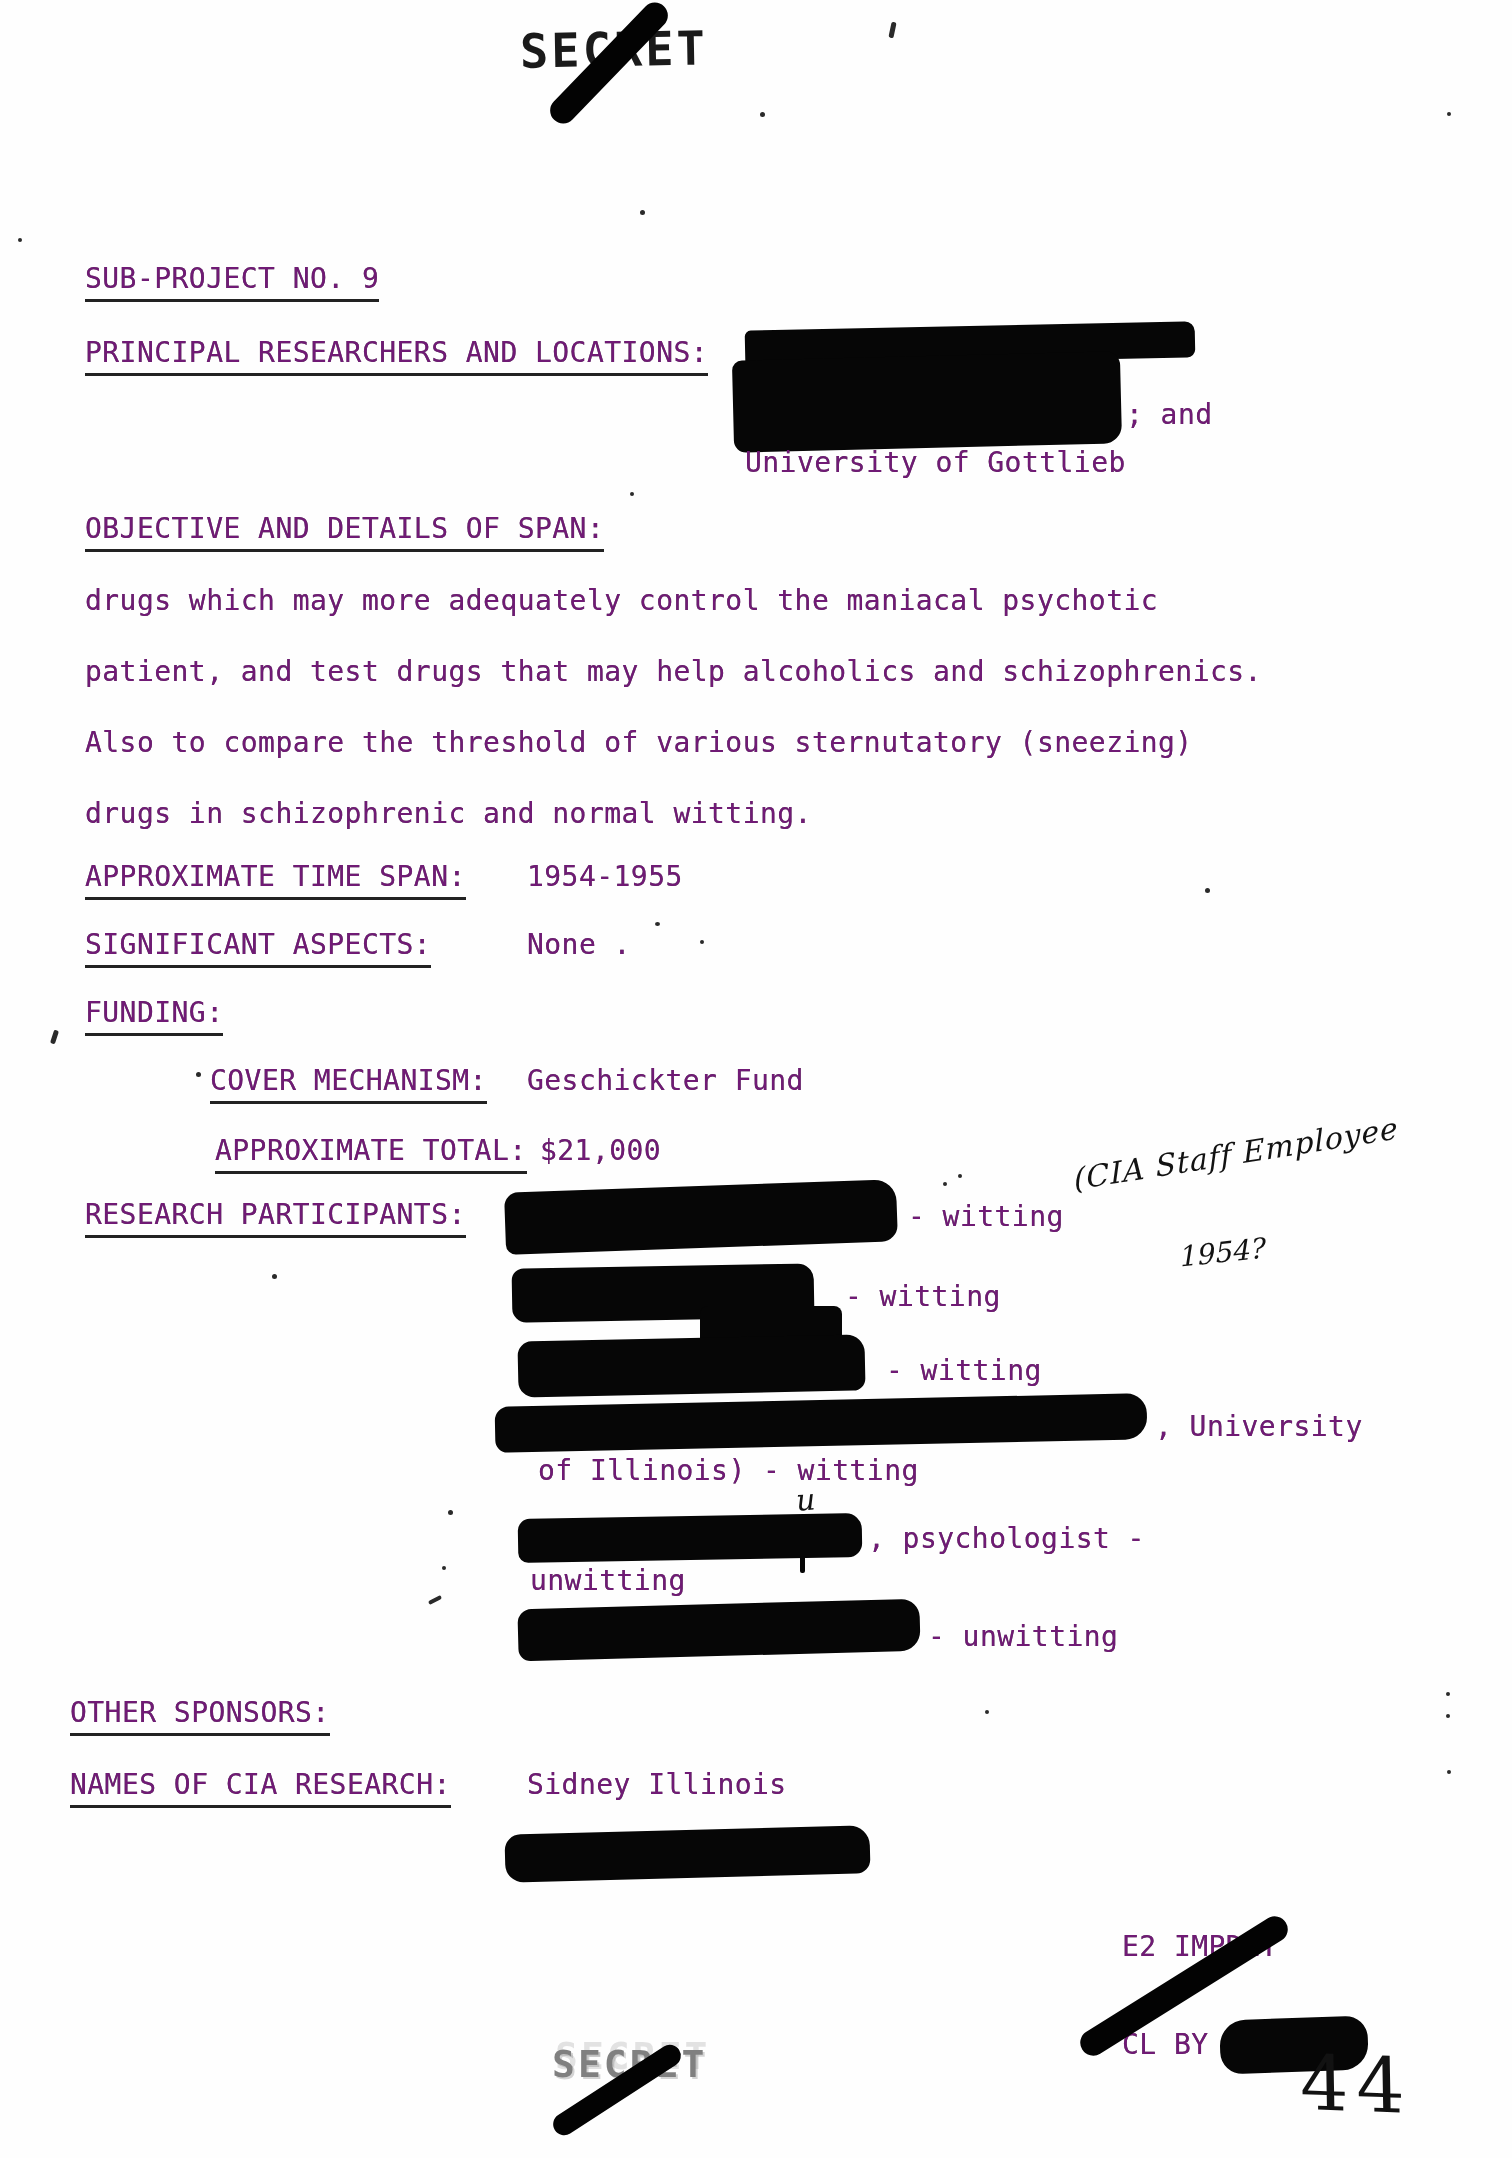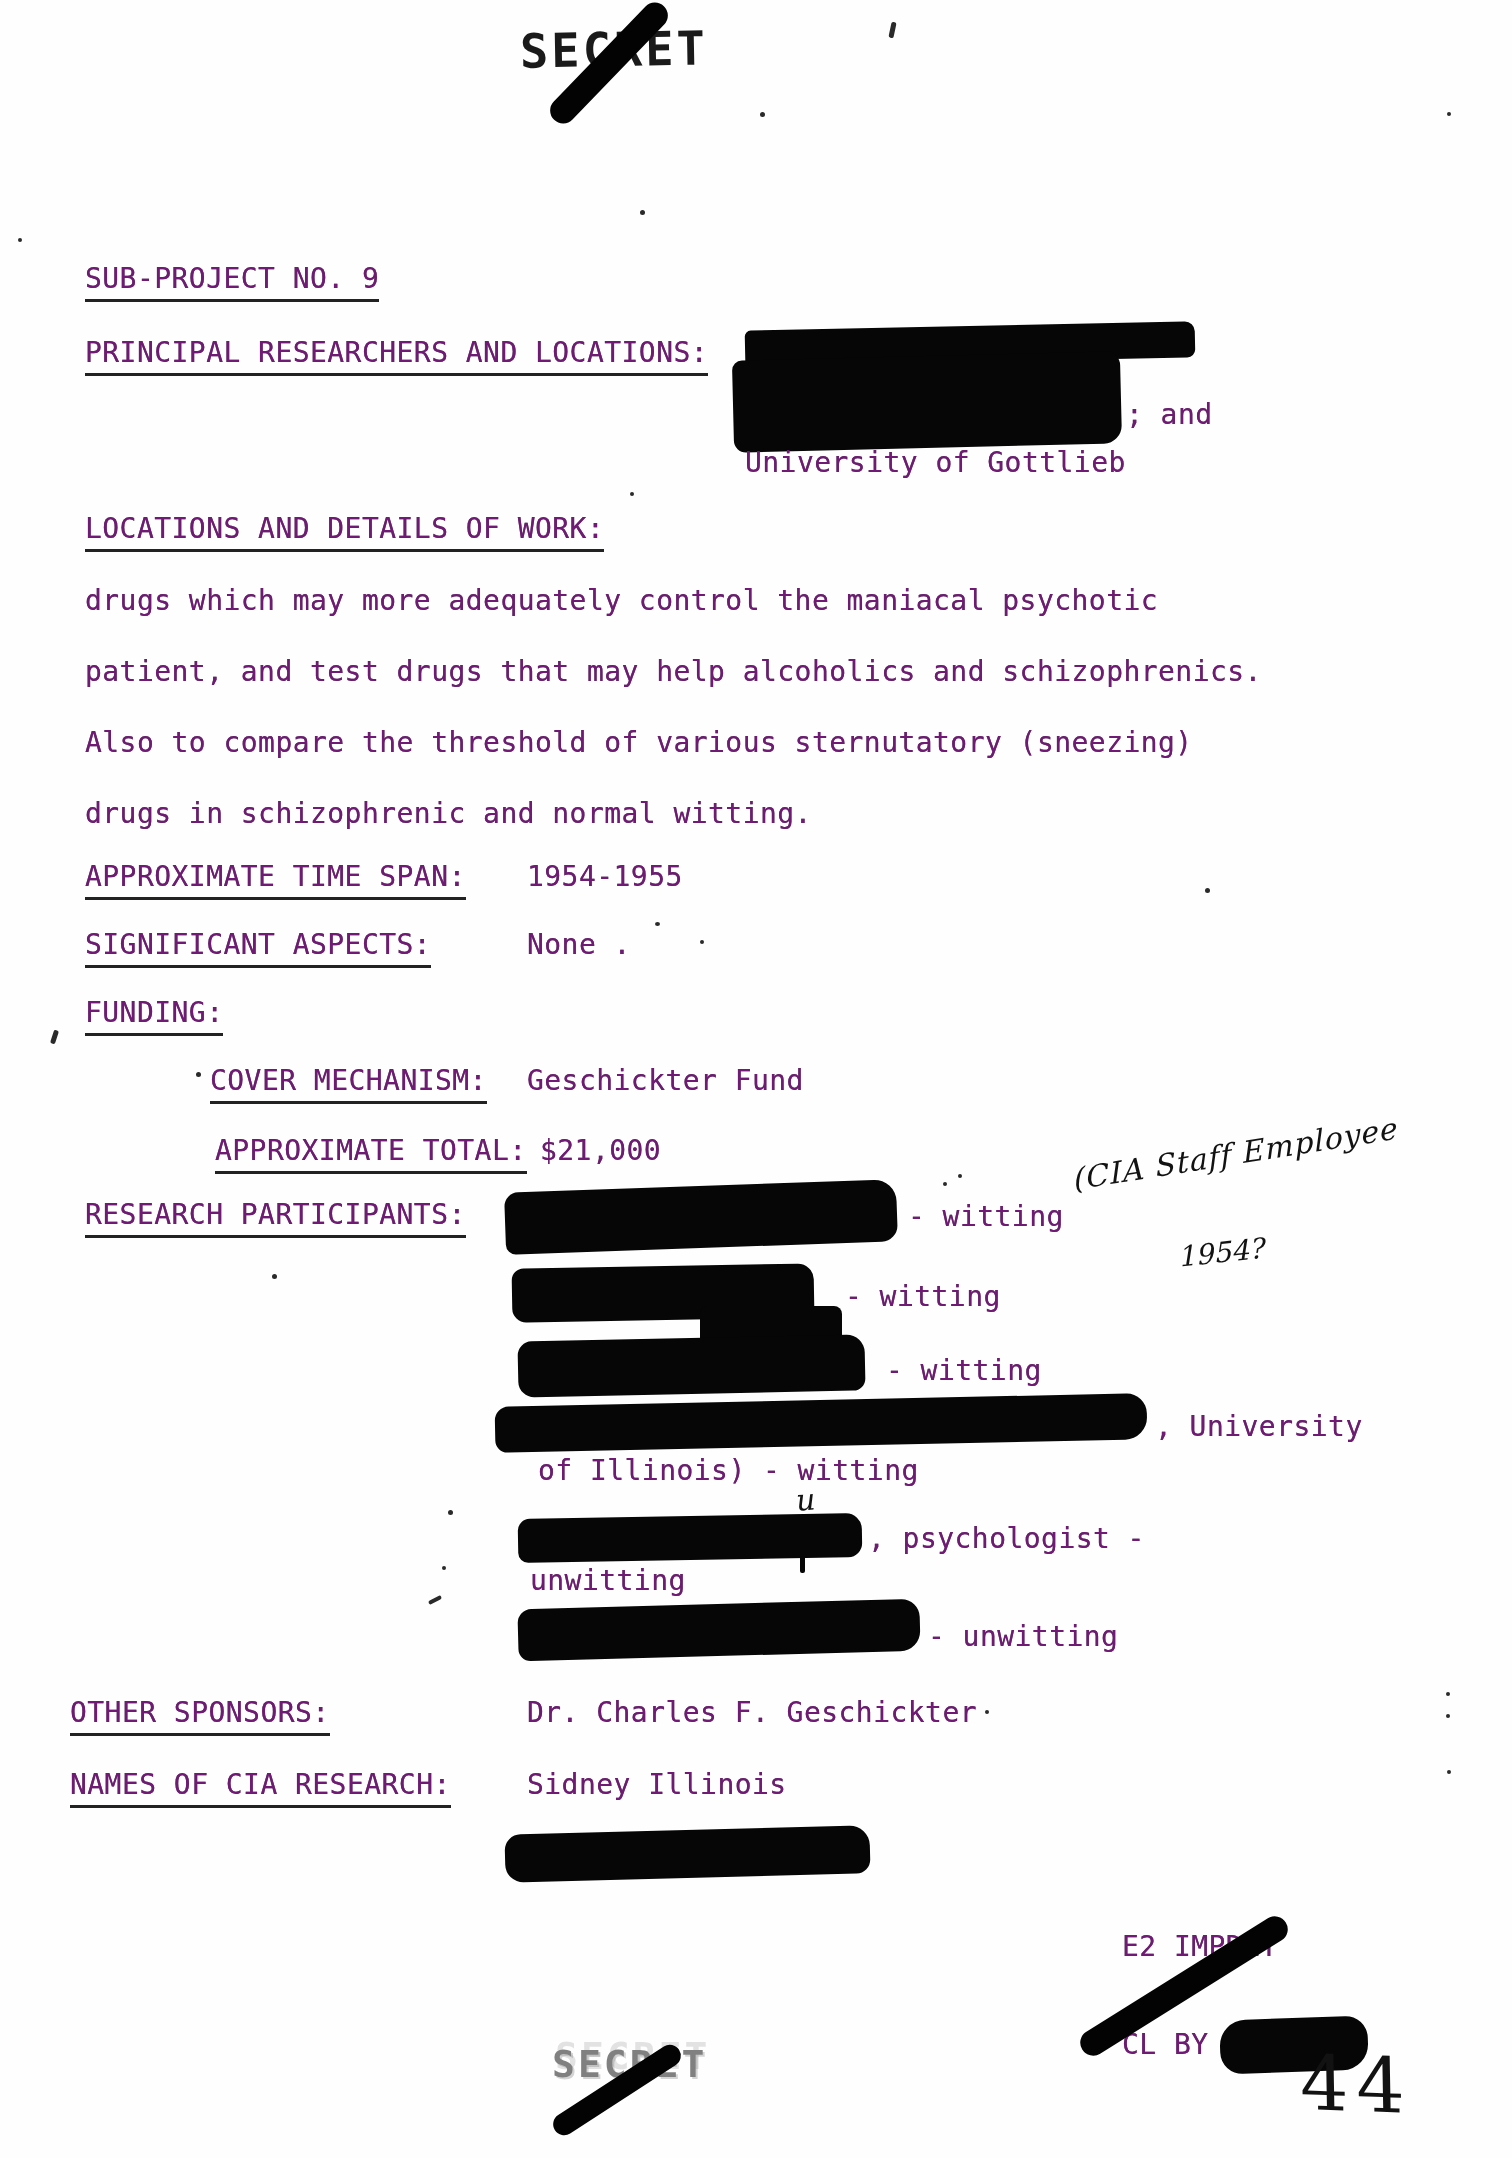--- a/index.html
+++ b/index.html
@@ -26,21 +26,21 @@
   <div class="slash" style="left:596px;top:-16px;width:26px;height:158px;transform:rotate(44deg);"></div>
 
   <div class="t ul" style="left:85px;top:262px;">SUB-PROJECT NO. 9</div>
 
   <div class="t ul" style="left:85px;top:336px;">PRINCIPAL RESEARCHERS AND LOCATIONS:</div>
   <div class="bar" style="left:745px;top:326px;width:450px;height:36px;transform:rotate(-1.2deg);border-radius:6px 10px 8px 6px;"></div>
   <div class="bar" style="left:733px;top:356px;width:388px;height:92px;transform:rotate(-1.4deg);border-radius:10px 14px 18px 12px;"></div>
   <div class="t" style="left:1126px;top:398px;">; and</div>
   <div class="t" style="left:745px;top:446px;">University of Gottlieb</div>
 
-  <div class="t ul" style="left:85px;top:512px;">LOCATIONS AND DETAILS OF WORK:</div>
+  <div class="t ul" style="left:85px;top:512px;">OBJECTIVE AND DETAILS OF SPAN:</div>
   <div class="t" style="left:85px;top:584px;">drugs which may more adequately control the maniacal psychotic</div>
   <div class="t" style="left:85px;top:655px;">patient, and test drugs that may help alcoholics and schizophrenics.</div>
   <div class="t" style="left:85px;top:726px;">Also to compare the threshold of various sternutatory (sneezing)</div>
   <div class="t" style="left:85px;top:797px;">drugs in schizophrenic and normal witting.</div>
 
   <div class="t ul" style="left:85px;top:860px;">APPROXIMATE TIME SPAN:</div>
   <div class="t" style="left:527px;top:860px;">1954-1955</div>
 
   <div class="t ul" style="left:85px;top:928px;">SIGNIFICANT ASPECTS:</div>
   <div class="t" style="left:527px;top:928px;">None .</div>
@@ -74,21 +74,20 @@
   <div class="hw" style="left:796px;top:1482px;font-size:30px;transform:rotate(-4deg);">u</div>
   <div class="bar" style="left:518px;top:1516px;width:344px;height:44px;transform:rotate(-1deg);border-radius:12px 16px 14px 10px;"></div>
   <div class="bar" style="left:800px;top:1556px;width:5px;height:17px;border-radius:2px;"></div>
   <div class="t" style="left:868px;top:1522px;">, psychologist -</div>
   <div class="t" style="left:530px;top:1564px;">unwitting</div>
 
   <div class="bar" style="left:518px;top:1604px;width:402px;height:52px;transform:rotate(-1.5deg);border-radius:14px 18px 20px 12px;"></div>
   <div class="t" style="left:928px;top:1620px;">- unwitting</div>
 
   <div class="t ul" style="left:70px;top:1696px;">OTHER SPONSORS:</div>
-  <div class="t" style="left:527px;top:1696px;">Dr. Charles F. Geschickter</div>
 
   <div class="t ul" style="left:70px;top:1768px;">NAMES OF CIA RESEARCH:</div>
   <div class="t" style="left:527px;top:1768px;">Sidney Illinois</div>
 
   <div class="bar" style="left:505px;top:1830px;width:365px;height:48px;transform:rotate(-1.5deg);border-radius:16px 20px 14px 18px;"></div>
 
   <div class="t" style="left:1122px;top:1930px;">E2 IMPDET</div>
   <div class="t" style="left:1122px;top:2028px;">CL BY</div>
   <div class="bar" style="left:1220px;top:2018px;width:148px;height:54px;transform:rotate(-2deg);border-radius:26px 22px 26px 22px;"></div>
   <div class="slash" style="left:1171px;top:1866px;width:26px;height:240px;transform:rotate(58deg);"></div>

